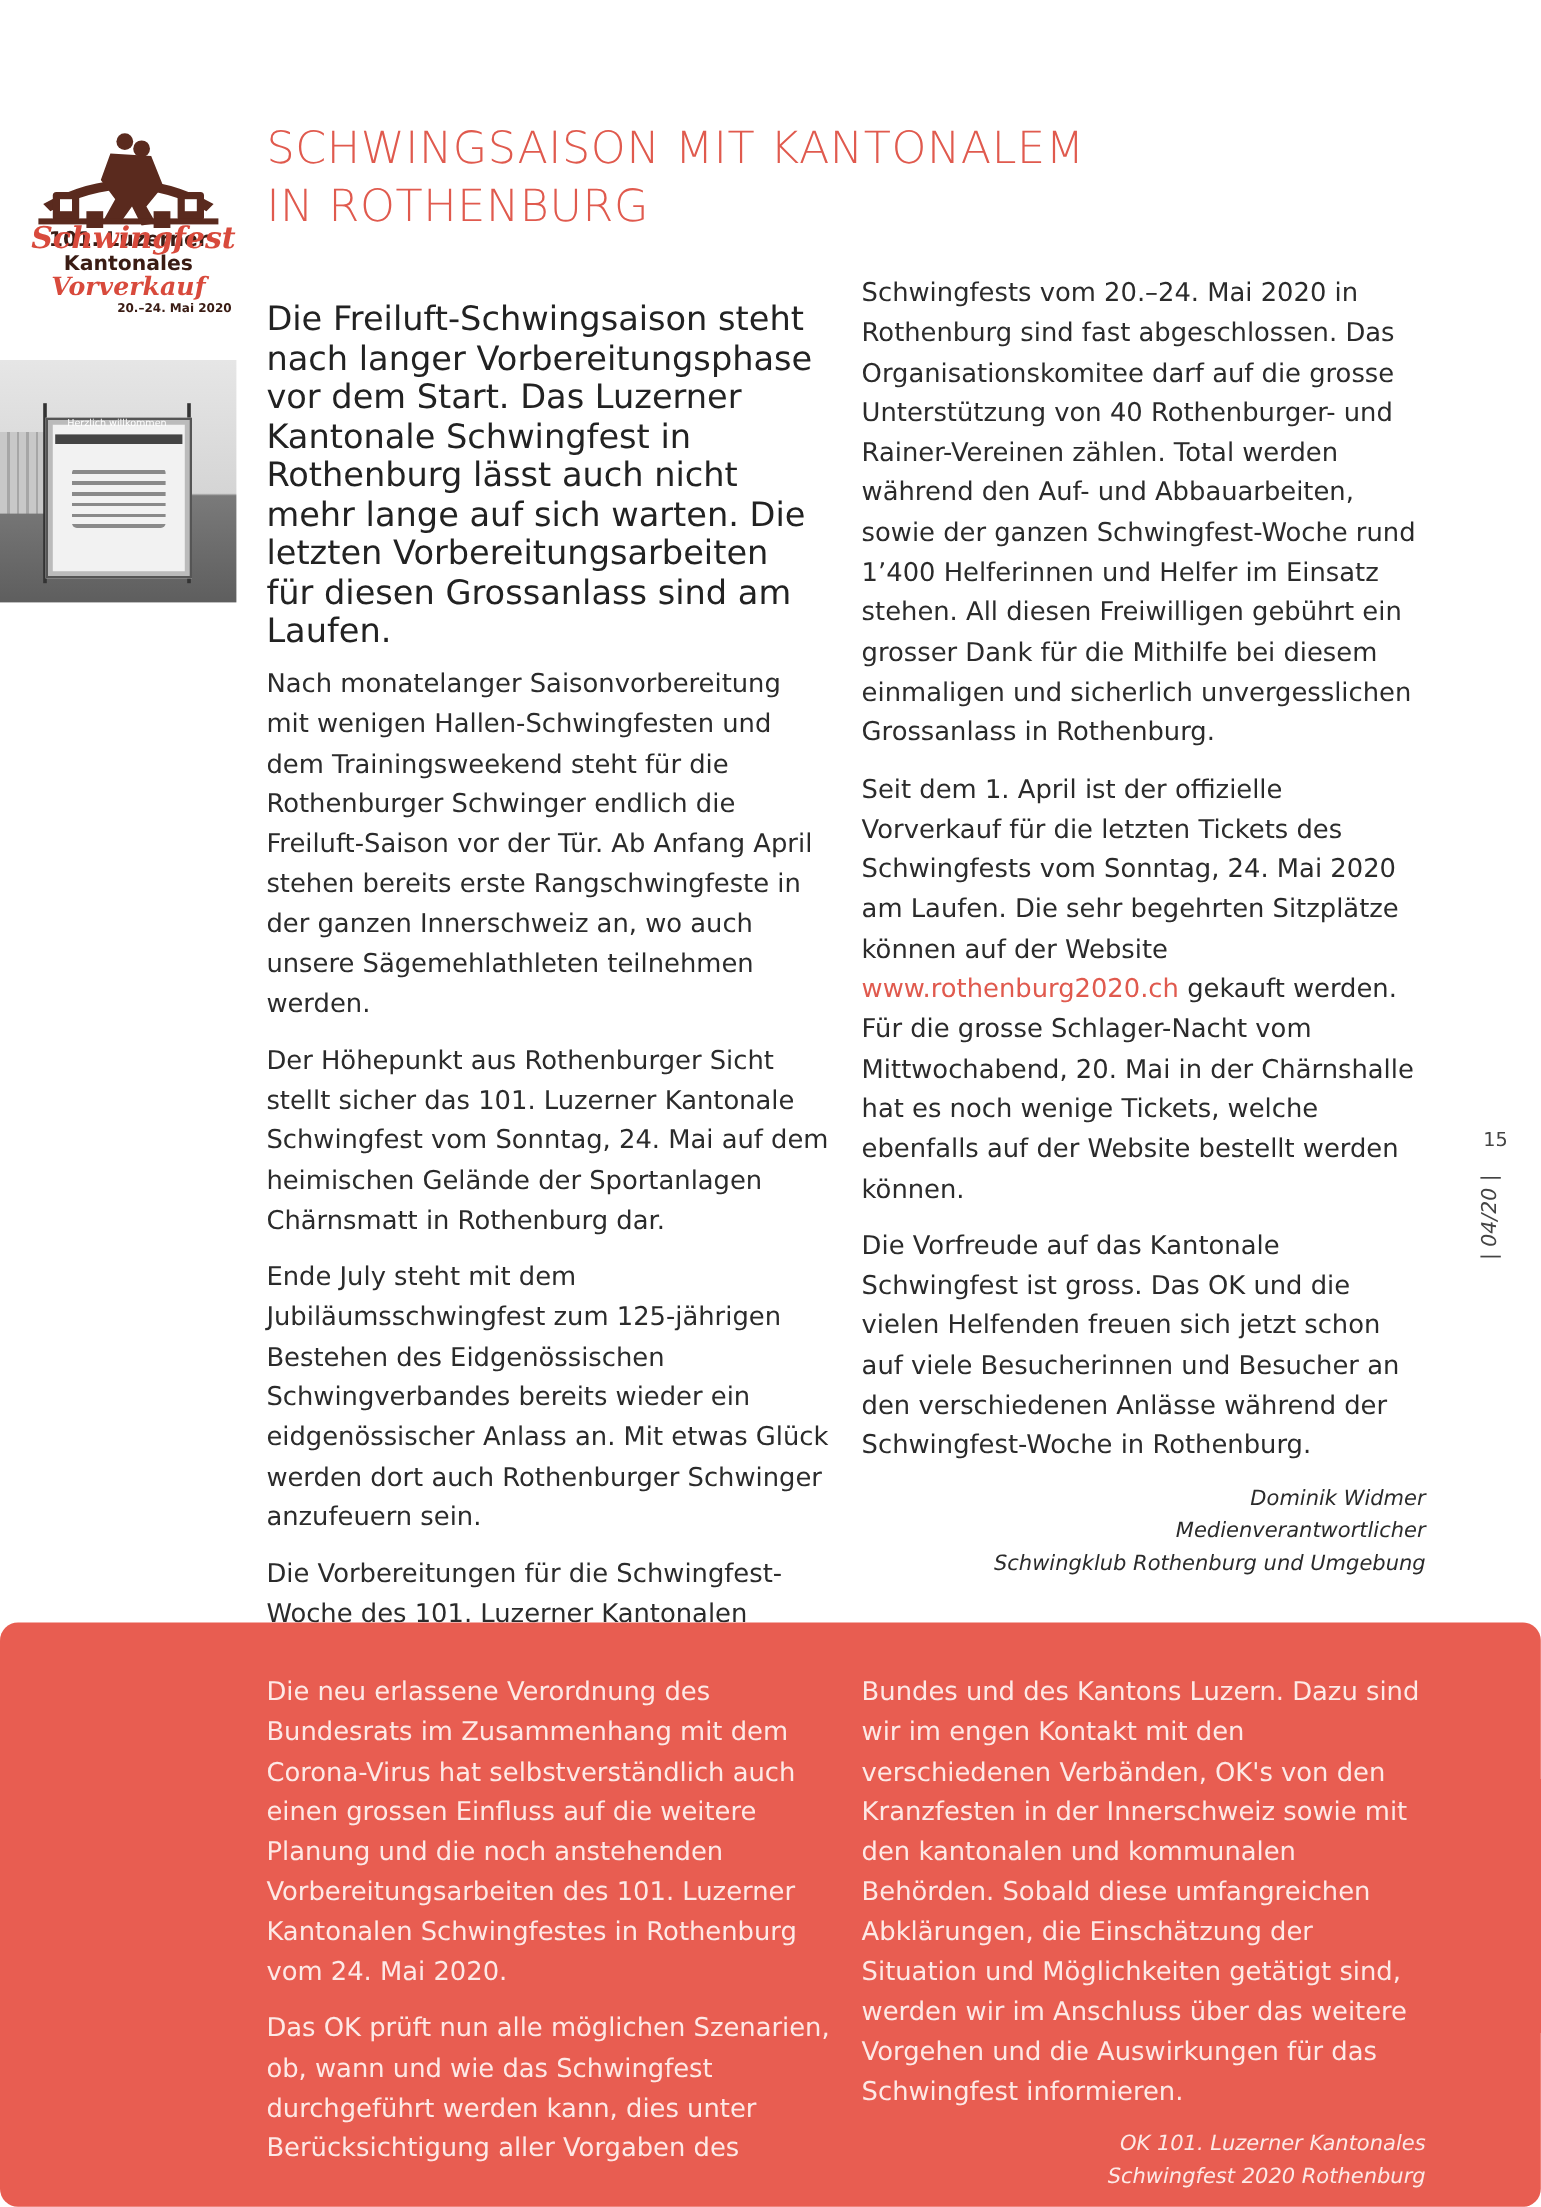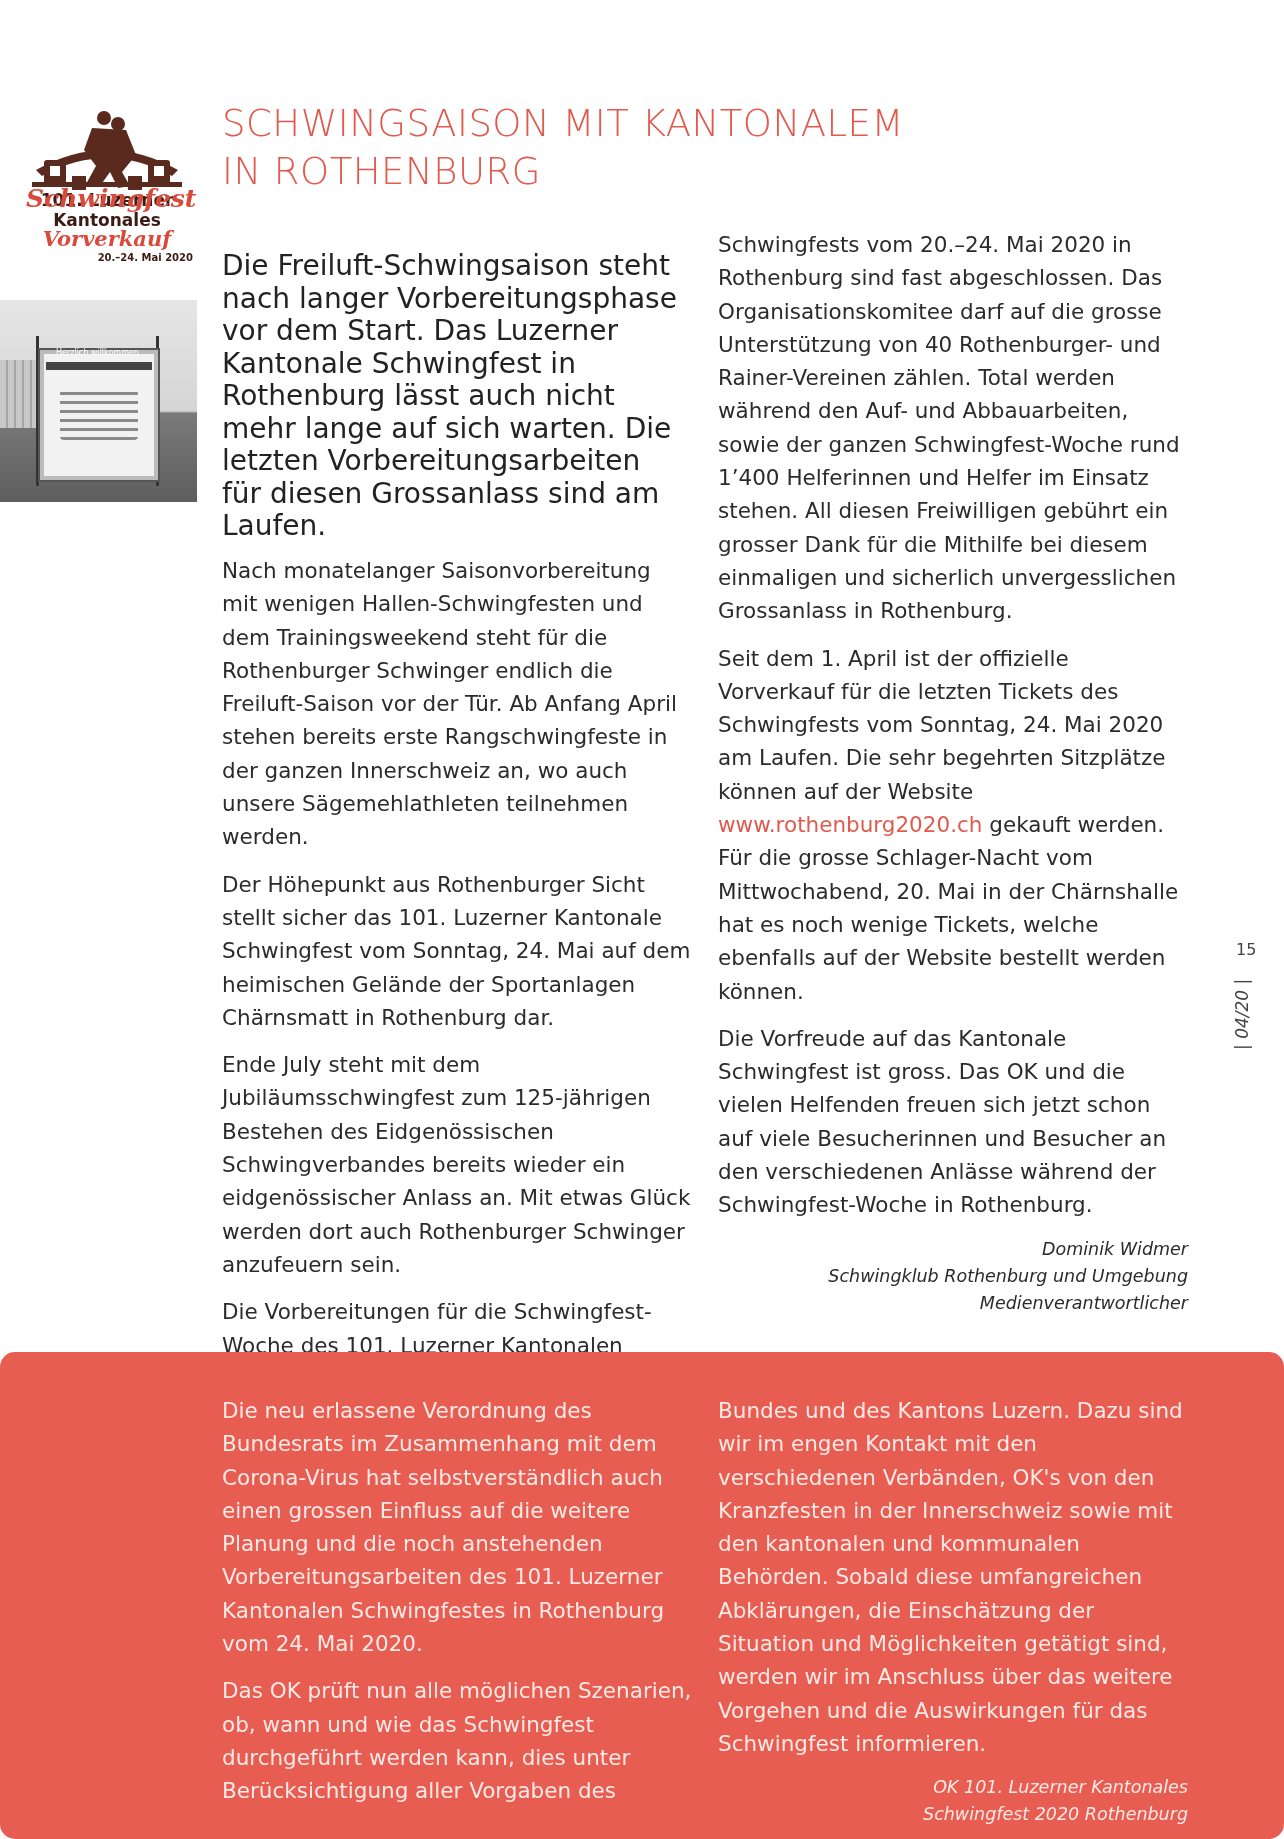--- a/index.html
+++ b/index.html
@@ -117,22 +117,22 @@
 </div>
 
 <div class="col col2">
   <p>Schwingfests vom 20.–24. Mai 2020 in Rothenburg sind fast abgeschlossen. Das Organisationskomitee darf auf die grosse Unterstützung von 40 Rothenburger- und Rainer-Vereinen zählen. Total werden während den Auf- und Abbauarbeiten, sowie der ganzen Schwingfest-Woche rund 1’400 Helferinnen und Helfer im Einsatz stehen. All diesen Freiwilligen gebührt ein grosser Dank für die Mithilfe bei diesem einmaligen und sicherlich unvergesslichen Grossanlass in Rothenburg.</p>
   <p>
     <span>Seit dem 1. April ist der offizielle Vorverkauf für die letzten Tickets des Schwingfests vom Sonntag, 24. Mai 2020 am Laufen. Die sehr begehrten Sitzplätze können auf der Website </span><a class="link">www.rothenburg2020.ch</a><span> gekauft werden. Für die grosse Schlager-Nacht vom Mittwochabend, 20. Mai in der Chärnshalle hat es noch wenige Tickets, welche ebenfalls auf der Website bestellt werden können.</span>
   </p>
   <p>Die Vorfreude auf das Kantonale Schwingfest ist gross. Das OK und die vielen Helfenden freuen sich jetzt schon auf viele Besucherinnen und Besucher an den verschiedenen Anlässe während der Schwingfest-Woche in Rothenburg.</p>
   <div class="sig">
     <div>Dominik Widmer</div>
+    <div>Medienverantwortlicher</div>
     <div>Schwingklub Rothenburg und Umgebung</div>
-    <div>Medienverantwortlicher</div>
   </div>
 </div>
 
 <div class="pagenum">15</div>
 <div class="issue">| 04/20 |</div>
 
 <div class="box">
   <div class="bcol b1">
     <p>Die neu erlassene Verordnung des Bundesrats im Zusammenhang mit dem Corona-Virus hat selbstverständlich auch einen grossen Einfluss auf die weitere Planung und die noch anstehenden Vorbereitungsarbeiten des 101. Luzerner Kantonalen Schwingfestes in Rothenburg vom  24. Mai 2020.</p>
     <p>Das OK prüft nun alle möglichen Szenarien, ob, wann und wie das Schwingfest durchgeführt werden kann, dies unter Berücksichtigung aller Vorgaben des</p>

